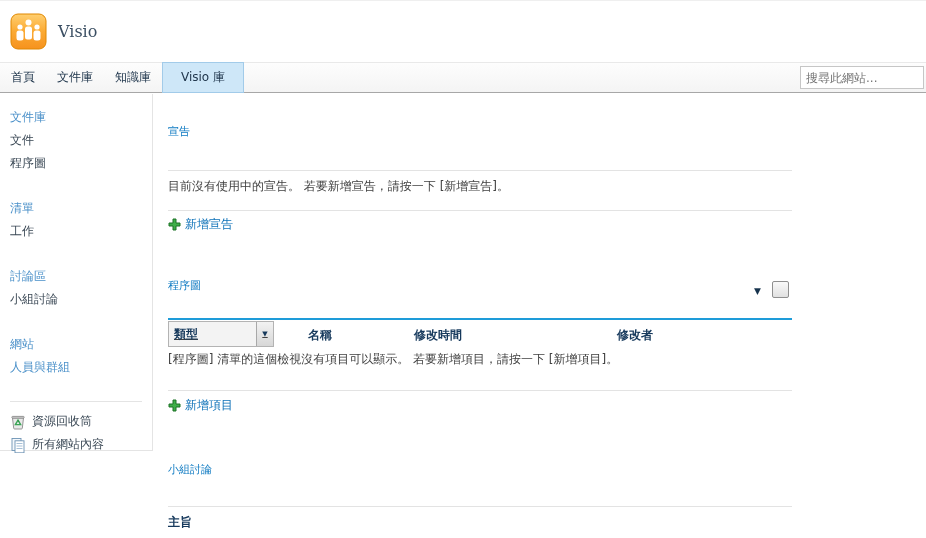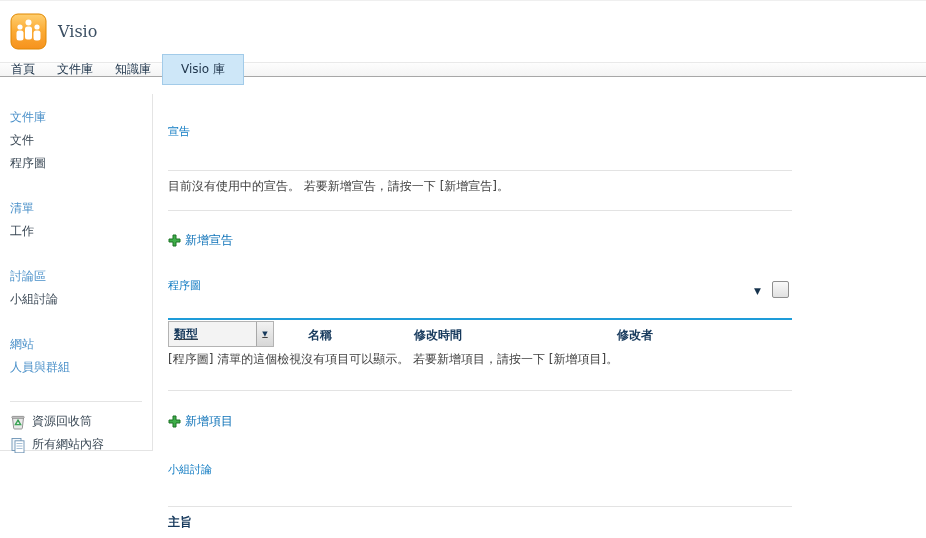--- a/index.html
+++ b/index.html
@@ -7,21 +7,21 @@
   body { font-family:"DejaVu Sans","Liberation Sans",sans-serif; font-size:12px; color:#414141; }
   #app { position:relative; width:926px; height:538px; overflow:hidden; background:#fff; border-top:1px solid #efefef; }
 
   
   .header { position:absolute; top:0; left:0; width:926px; height:61px; background:#fff; }
   .site-logo { position:absolute; left:10px; top:12px; width:37px; height:37px; }
   .site-title { position:absolute; left:58px; top:21px; font-family:"DejaVu Serif","Liberation Serif",serif;
                 font-size:16px; color:#3b4f63; }
 
   
-  .tabstrip { position:absolute; top:61px; left:0; width:926px; height:15px;
+  .tabstrip { position:absolute; top:61px; left:0; width:926px; height:31px;
               background:linear-gradient(#fdfdfd,#f4f4f4);
               border-top:1px solid #e9e9e9; border-bottom:1px solid #a7a7a7; }
   .tabs { position:absolute; left:0; top:0; height:100%; display:flex; align-items:center; }
   .tab { padding:7px 11px; color:#21374d; cursor:pointer; white-space:nowrap; }
   .tab.selected { background:#cee7f8; border:1px solid #a2cbe9; padding:6px 18px; }
   .search-box { position:absolute; right:2px; top:3px; width:124px; height:23px;
                 border:1px solid #c6c6c6; background:#fff; color:#8b8b8b;
                 font-size:12px; padding:0 5px; font-family:inherit; }
 
   
@@ -35,21 +35,21 @@
   .side-divider { border-top:1px solid #e4e4e4; margin:20px 10px 8px 0; }
   .side-footer-item { display:flex; align-items:center; gap:6px; line-height:23px; color:#394754; cursor:pointer; }
   .side-footer-item .ico { width:16px; height:16px; flex:0 0 16px; }
 
   
   .main { position:absolute; left:168px; top:93px; width:624px; height:445px; }
   .wp-title { position:absolute; left:0; font-size:11px; color:#0e7ac2; cursor:pointer; }
   .rule { position:absolute; left:0; width:624px; border-top:1px solid #e3e3e3; height:0; }
   .empty-text { position:absolute; left:0; color:#414141; }
   .add-link { position:absolute; left:0; display:flex; align-items:center; gap:4px;
-              color:#0e72b8; text-decoration:none; cursor:pointer;margin-top:16px; }
+              color:#0e72b8; text-decoration:none; cursor:pointer; }
   .wp-arrow { position:absolute; font-size:9px; color:#16334d; cursor:pointer; }
   .wp-check { position:absolute; width:17px; height:17px; border:1px solid #8f8f8f; border-radius:2px;
               background:linear-gradient(#f9f9f9,#e1e1e1); cursor:pointer; }
 
   
   .pd-table { position:absolute; left:0; top:224px; width:624px; }
   .pd-topline { height:2px; background:#1e9cd9; width:624px; }
   .pd-header-row { position:relative; height:27px; }
   .type-dropdown { position:absolute; left:0; top:1px; width:106px; height:26px;
                    background:#f3f3f3; border:1px solid #b3b3b3; display:flex; align-items:center; cursor:pointer;text-decoration:underline; }
@@ -91,20 +91,21 @@
     <div class="site-title">Visio</div>
   </div>
 
   <div class="tabstrip">
     <div class="tabs">
       <div class="tab">首頁</div>
       <div class="tab">文件庫</div>
       <div class="tab">知識庫</div>
       <div class="tab selected">Visio 庫</div>
     </div>
+    <input class="search-box" type="text" placeholder="搜尋此網站..." style="">
   </div>
 
   <div class="sidebar">
     <div class="nav-group">
       <a class="nav-header">文件庫</a>
       <a class="nav-item">文件</a>
       <a class="nav-item">程序圖</a>
     </div>
     <div class="nav-group">
       <a class="nav-header">清單</a>

